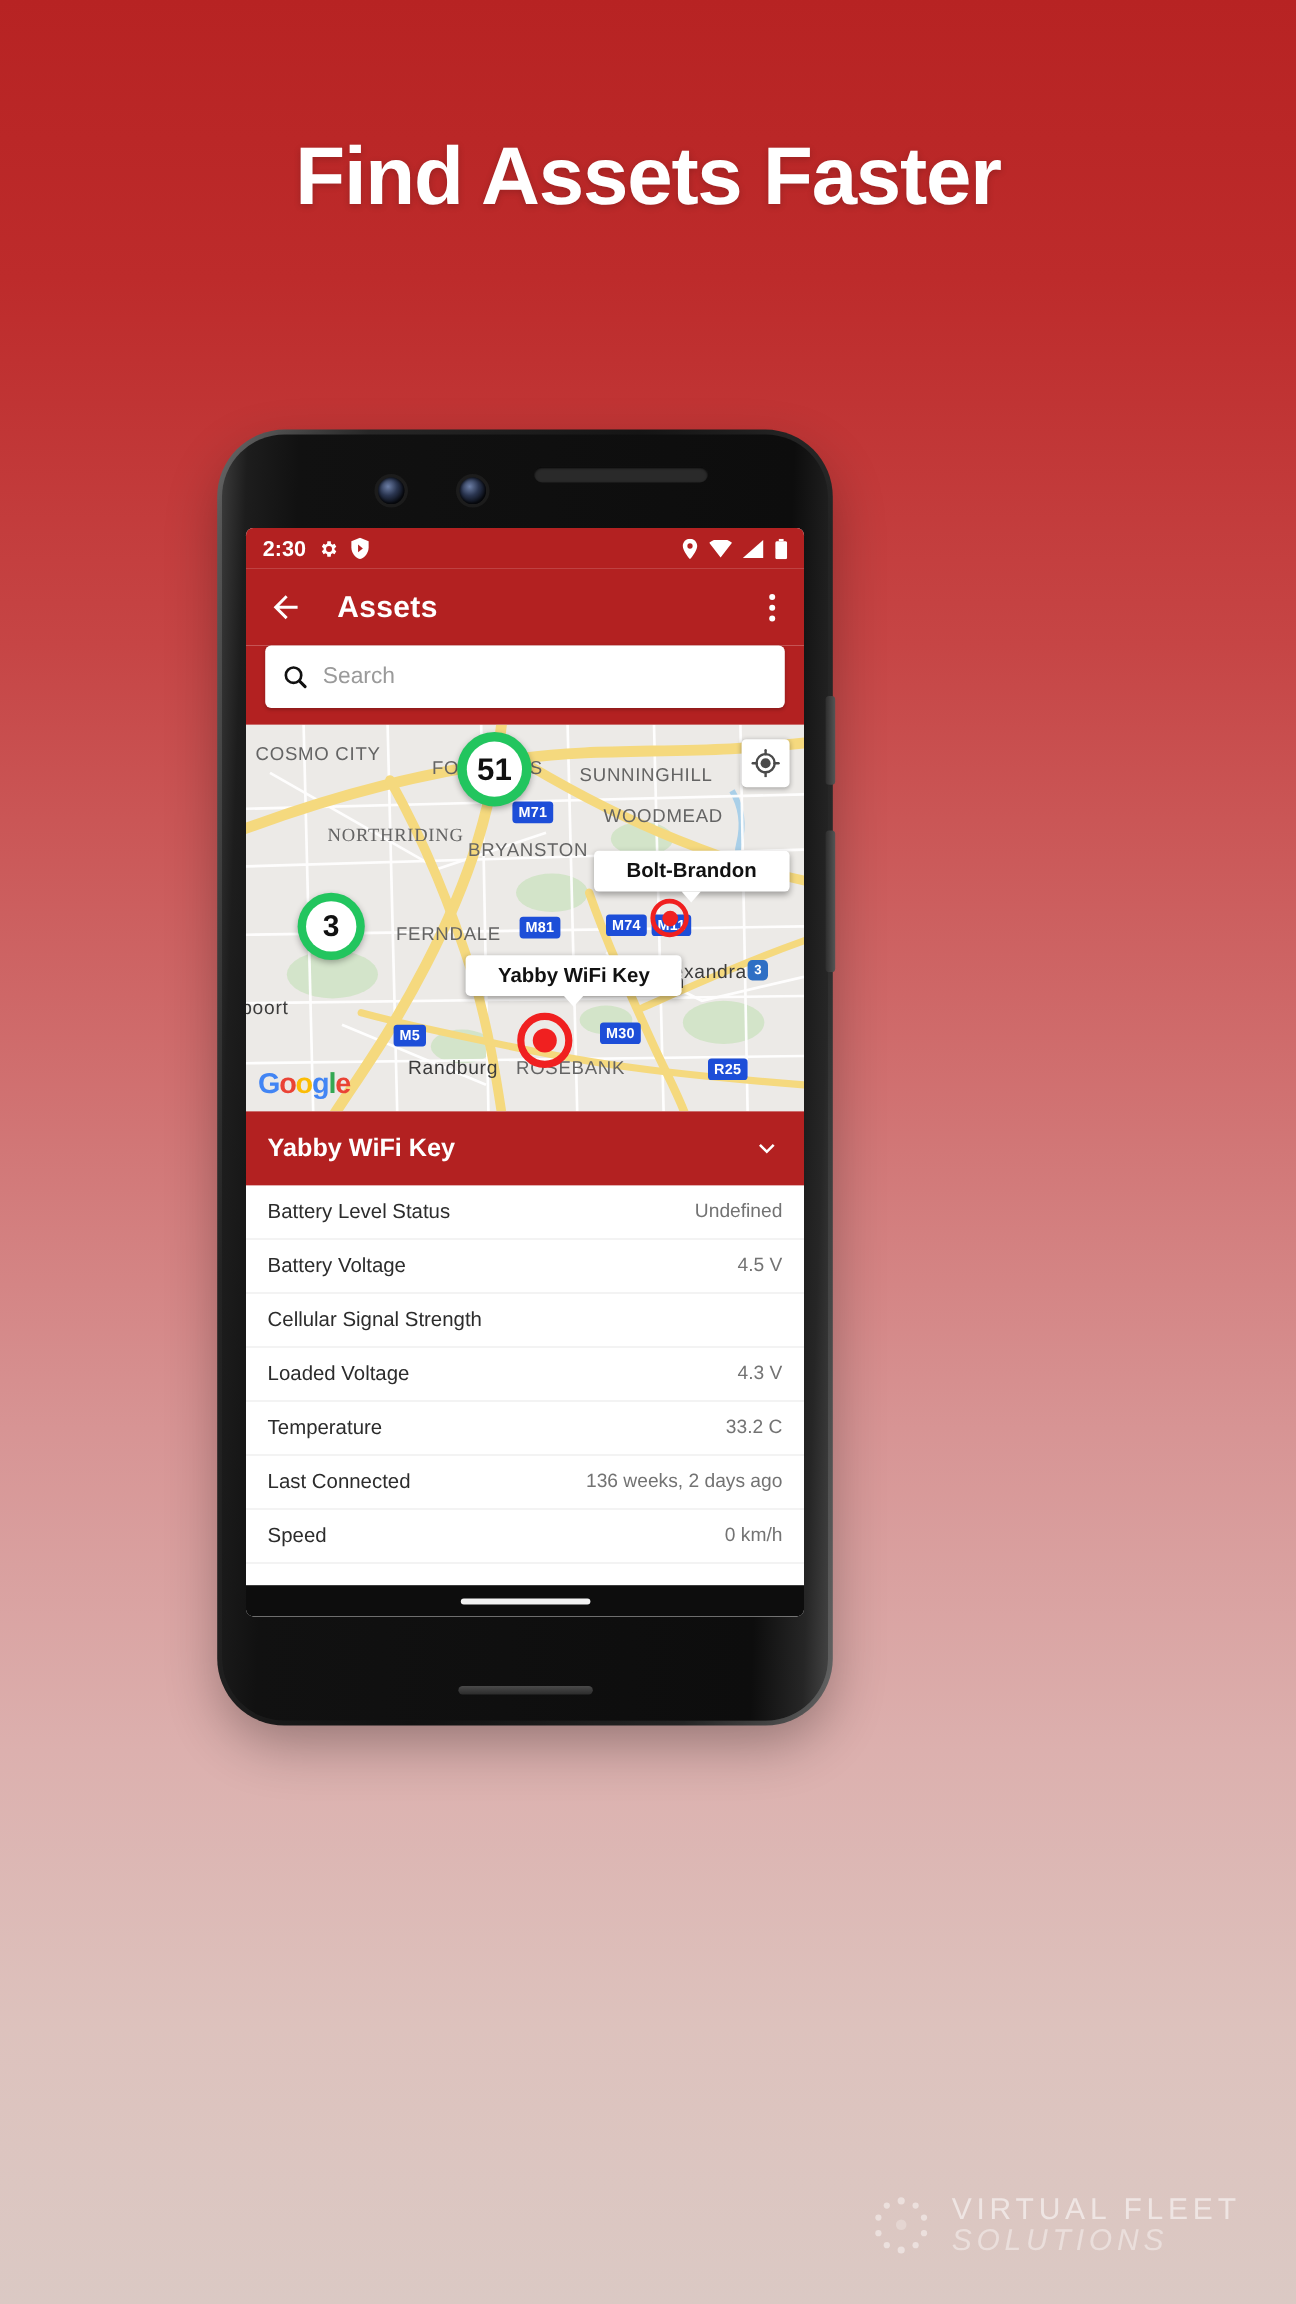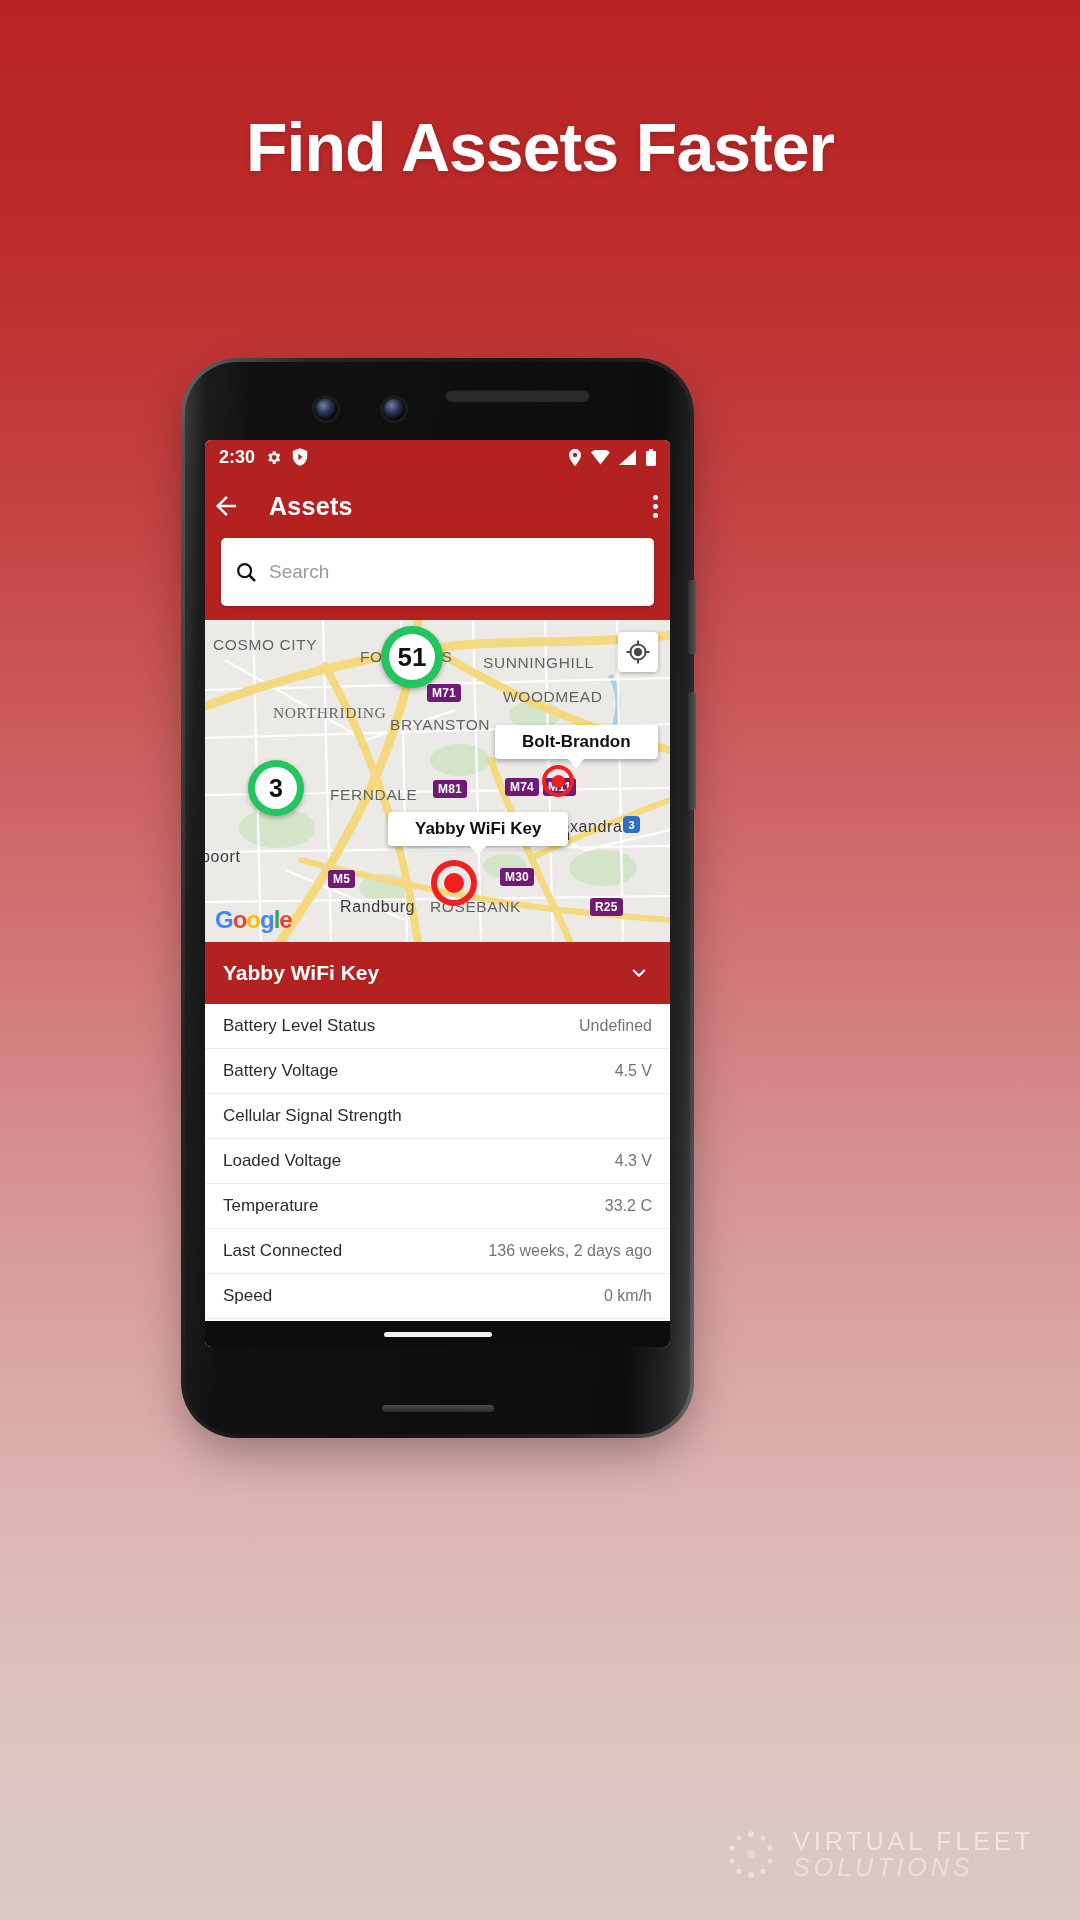--- a/index.html
+++ b/index.html
@@ -54,30 +54,30 @@
     display:flex; align-items:center; padding:0 14px;
     font-size:18px; font-weight:bold;
   }
   .sb-left{ display:flex; align-items:center; gap:10px; }
   .sb-right{ margin-left:auto; display:flex; align-items:center; gap:9px; }
   .gear{ width:17px;height:17px; }
   .shield{ width:16px;height:18px; }
 
   .appbar{
     height:64px; background:#b32121; color:#fff;
-    display:flex; align-items:center; padding:0 6px;
+    display:flex; align-items:center; padding:0 18px;
   }
   .back{ width:30px;height:30px; flex:none; cursor:pointer; }
   .appbar-title{ font-size:25px; font-weight:bold; margin-left:28px; letter-spacing:.3px; }
   .kebab{ margin-left:auto; display:flex; flex-direction:column; gap:4px; padding:6px; cursor:pointer;}
   .kebab i{ width:5px;height:5px;border-radius:50%;background:#fff;display:block; }
 
   .searchwrap{ background:#b32121; padding:0 16px 14px; }
   .searchbox{
-    background:#fff; border-radius:5px; height:68px;
+    background:#fff; border-radius:5px; height:52px;
     display:flex; align-items:center; padding:0 14px; gap:12px;
     box-shadow:0 1px 3px rgba(0,0,0,.22);
     justify-content:space-between;
   }
   .searchbox svg{ width:22px;height:22px; flex:none; }
   .searchbox input{
     border:none; outline:none; font-size:19px; color:#333;
     font-family:"Liberation Sans", sans-serif; width:100%; background:transparent;
   }
   .searchbox input::placeholder{ color:#9a9a9a; }
@@ -88,21 +88,21 @@
     background:#ebe8e4;
   }
   .map svg.base{ position:absolute; inset:0; width:100%; height:100%; }
   .mlabel{
     position:absolute; font-size:15px; color:#5d5d5d; letter-spacing:.6px;
     white-space:nowrap; pointer-events:none;
   }
   .mlabel.caps{ font-size:15.5px; color:#646464; }
   .mlabel.town{ font-size:16px; color:#3c3c3c; }
   .shield-rd{
-    position:absolute; background:#701a75; color:#fff; font-size:12px; font-weight:bold;
+    position:absolute; background:#1d4ed8; color:#fff; font-size:12px; font-weight:bold;
     padding:2px 5px; border-radius:3px; letter-spacing:.2px;
   }
   .shield-bl{
     position:absolute; background:#2f6fc4; color:#fff; font-size:11px; font-weight:bold;
     width:17px;height:17px;border-radius:4px; display:flex;align-items:center;justify-content:center;
   }
   .cluster{
     position:absolute; width:62px; height:62px; border-radius:50%;
     background:#22c55e; display:flex; align-items:center; justify-content:center;
     box-shadow:0 2px 5px rgba(0,0,0,.3);

